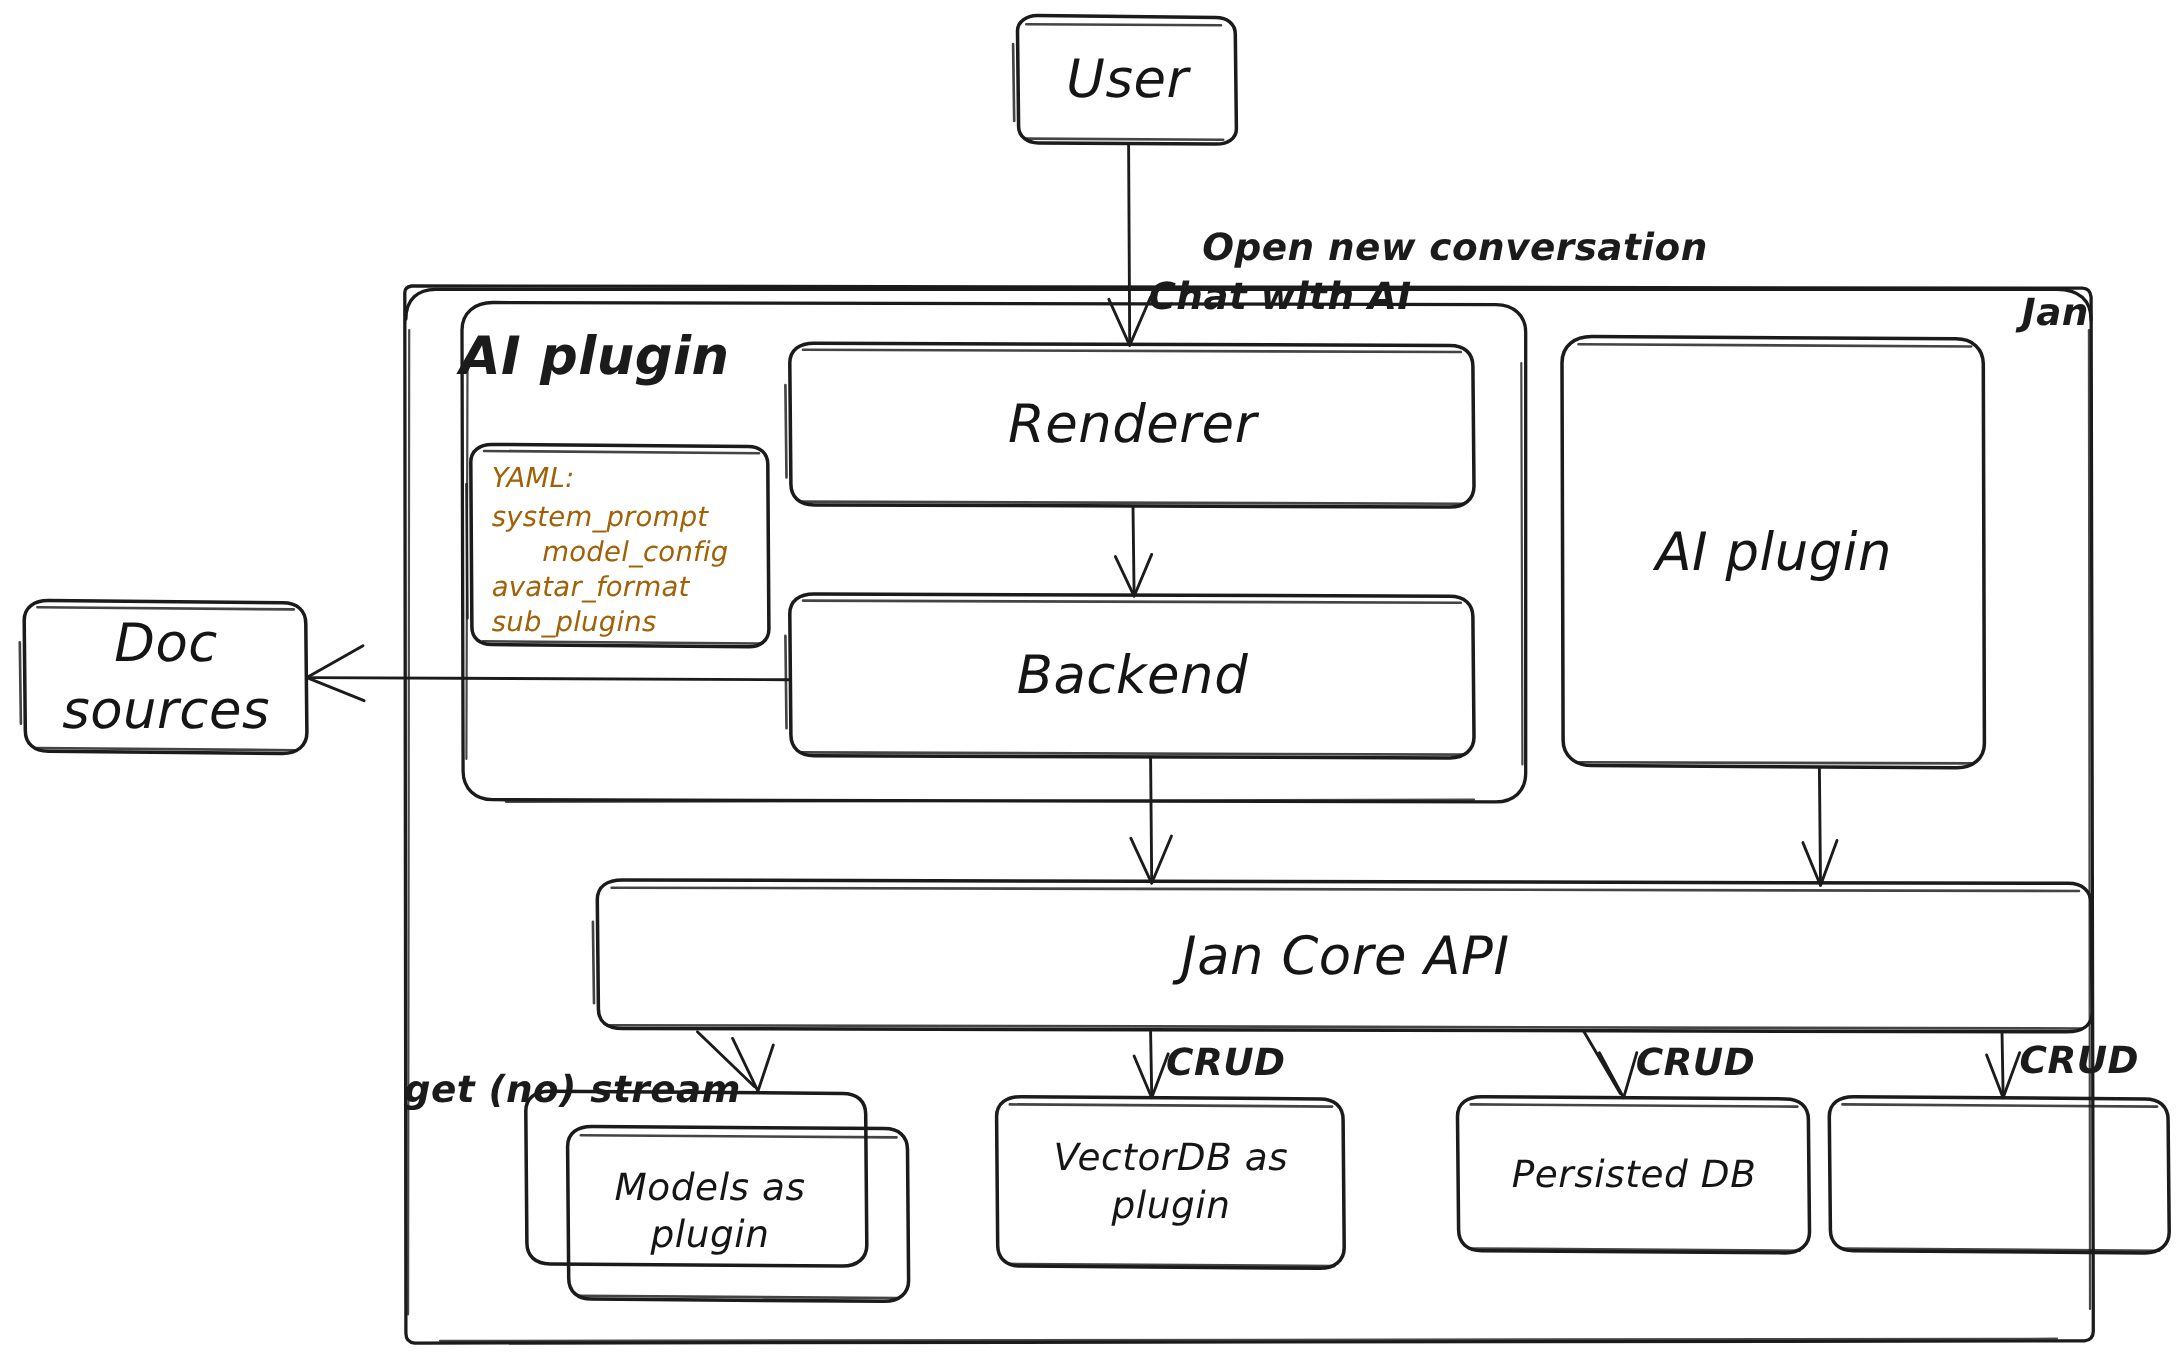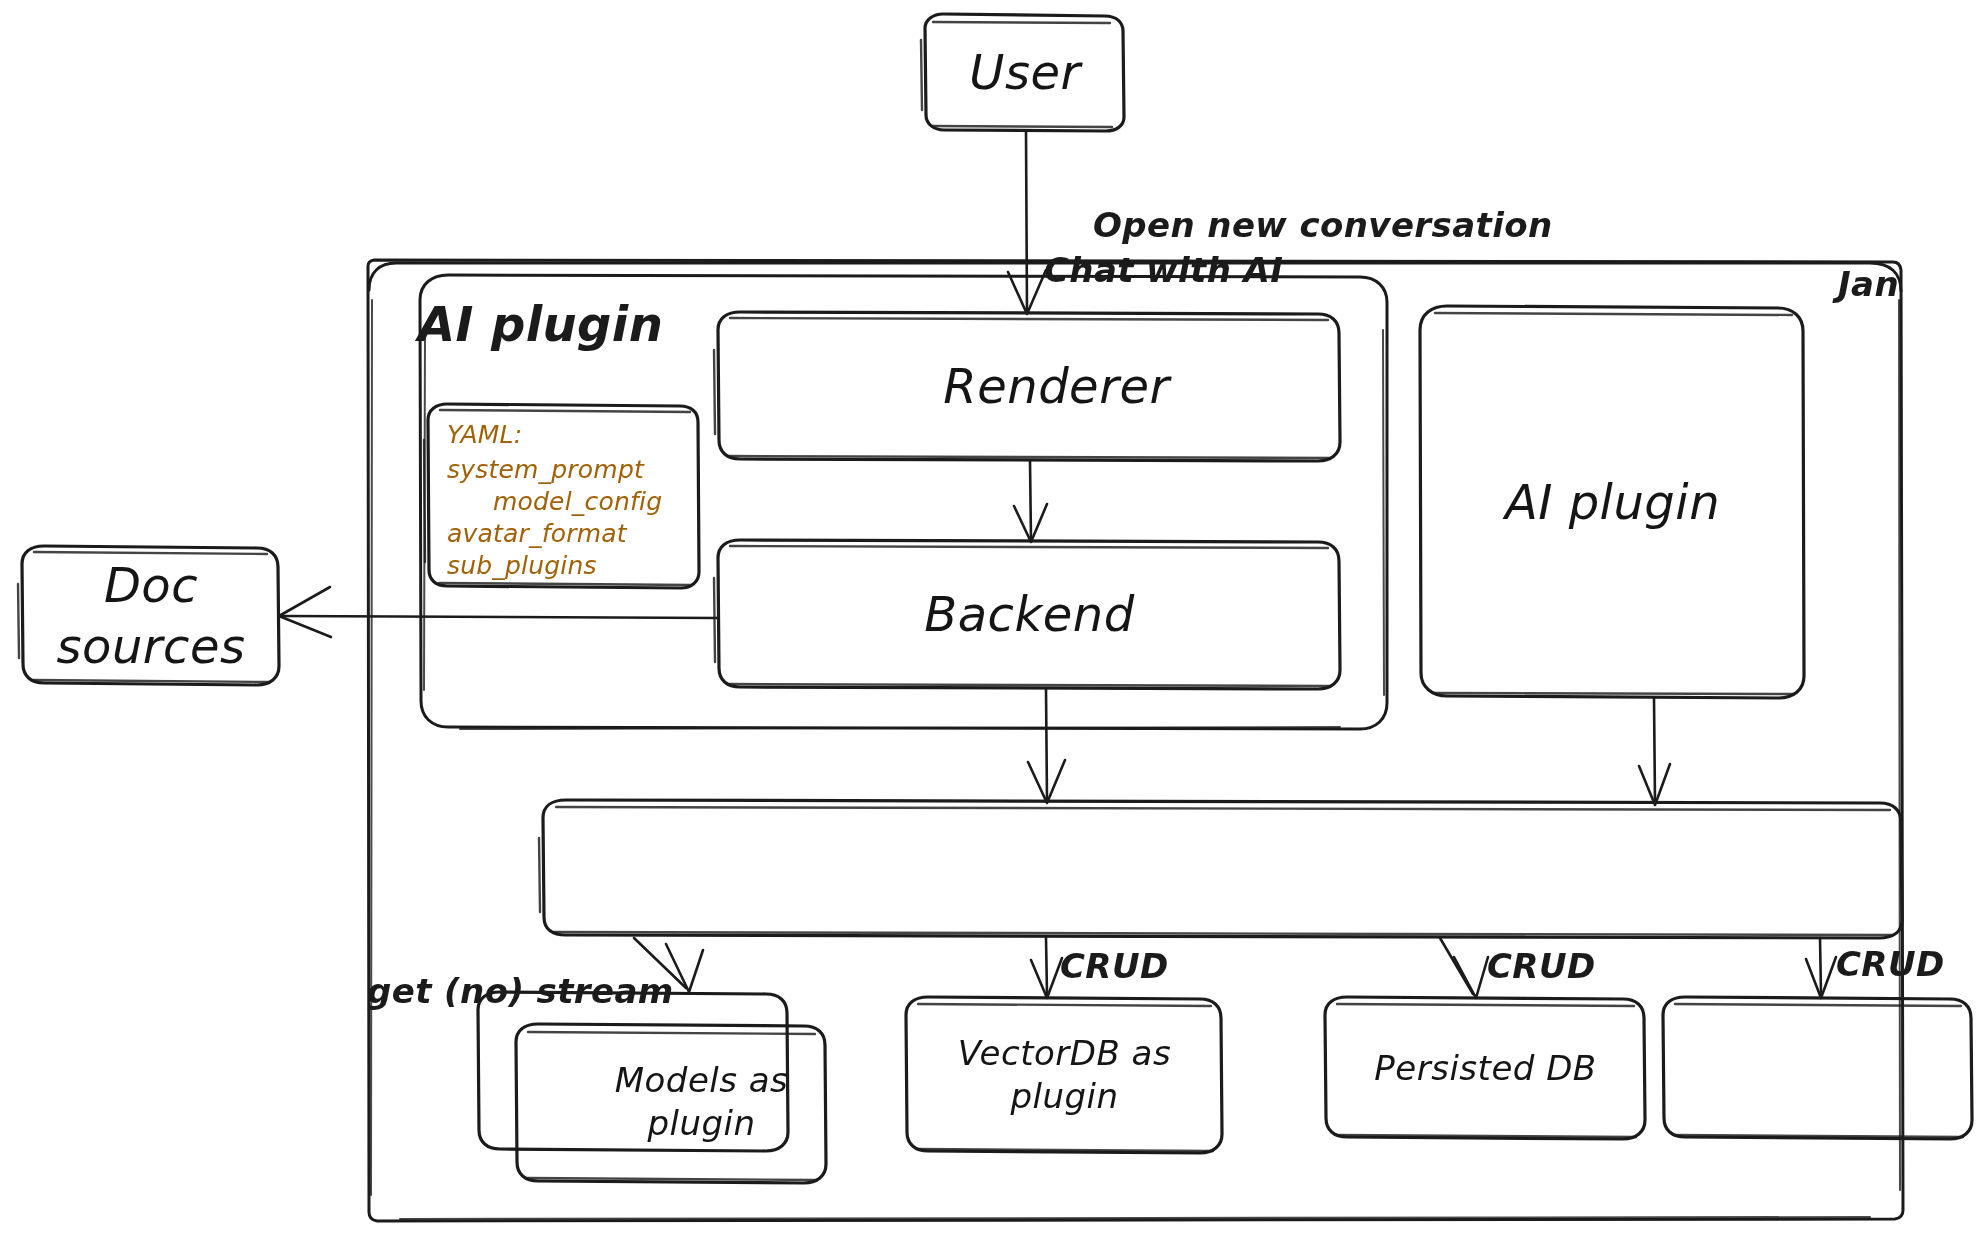--- a/index.html
+++ b/index.html
@@ -184,30 +184,31 @@
     </g>
 
   </svg>
 
   <div class="lbl f34" style="left:1838px;top:264px;">Jan</div>
 
   <div class="lbl f40" style="left:418px;top:296px;">AI plugin</div>
 
   <div class="node-label f40" style="left:926px;top:14px;width:198px;height:117px;">User</div>
 
-  <div class="node-label f40" style="left:746px;top:312px;width:621px;height:149px;">Renderer</div>
+  <div class="node-label f40" style="left:719px;top:312px;width:621px;height:149px;">Renderer</div>
 
   <div class="node-label f40" style="left:719px;top:540px;width:621px;height:149px;">Backend</div>
 
   <div class="node-label f40" style="left:1421px;top:306px;width:383px;height:392px;">AI plugin</div>
 
   <div class="node-label f40" style="left:23px;top:546px;width:256px;height:139px;">Doc sources</div>
 
-
-  <div class="node-label f34" style="left:547px;top:1024px;width:309px;height:156px;">
+  <div class="node-label f40" style="left:544px;top:800px;width:1358px;height:138px;">Jan Core API</div>
+
+  <div class="node-label f34" style="left:491px;top:1024px;width:309px;height:156px;">
     <span style="white-space:pre-line;">Models as
 plugin</span>
   </div>
 
   <div class="node-label f34" style="left:907px;top:997px;width:315px;height:156px;">
     <span style="white-space:pre-line;">VectorDB as
 plugin</span>
   </div>
 
   <div class="node-label f34" style="left:1326px;top:997px;width:319px;height:142px;">Persisted DB</div>

